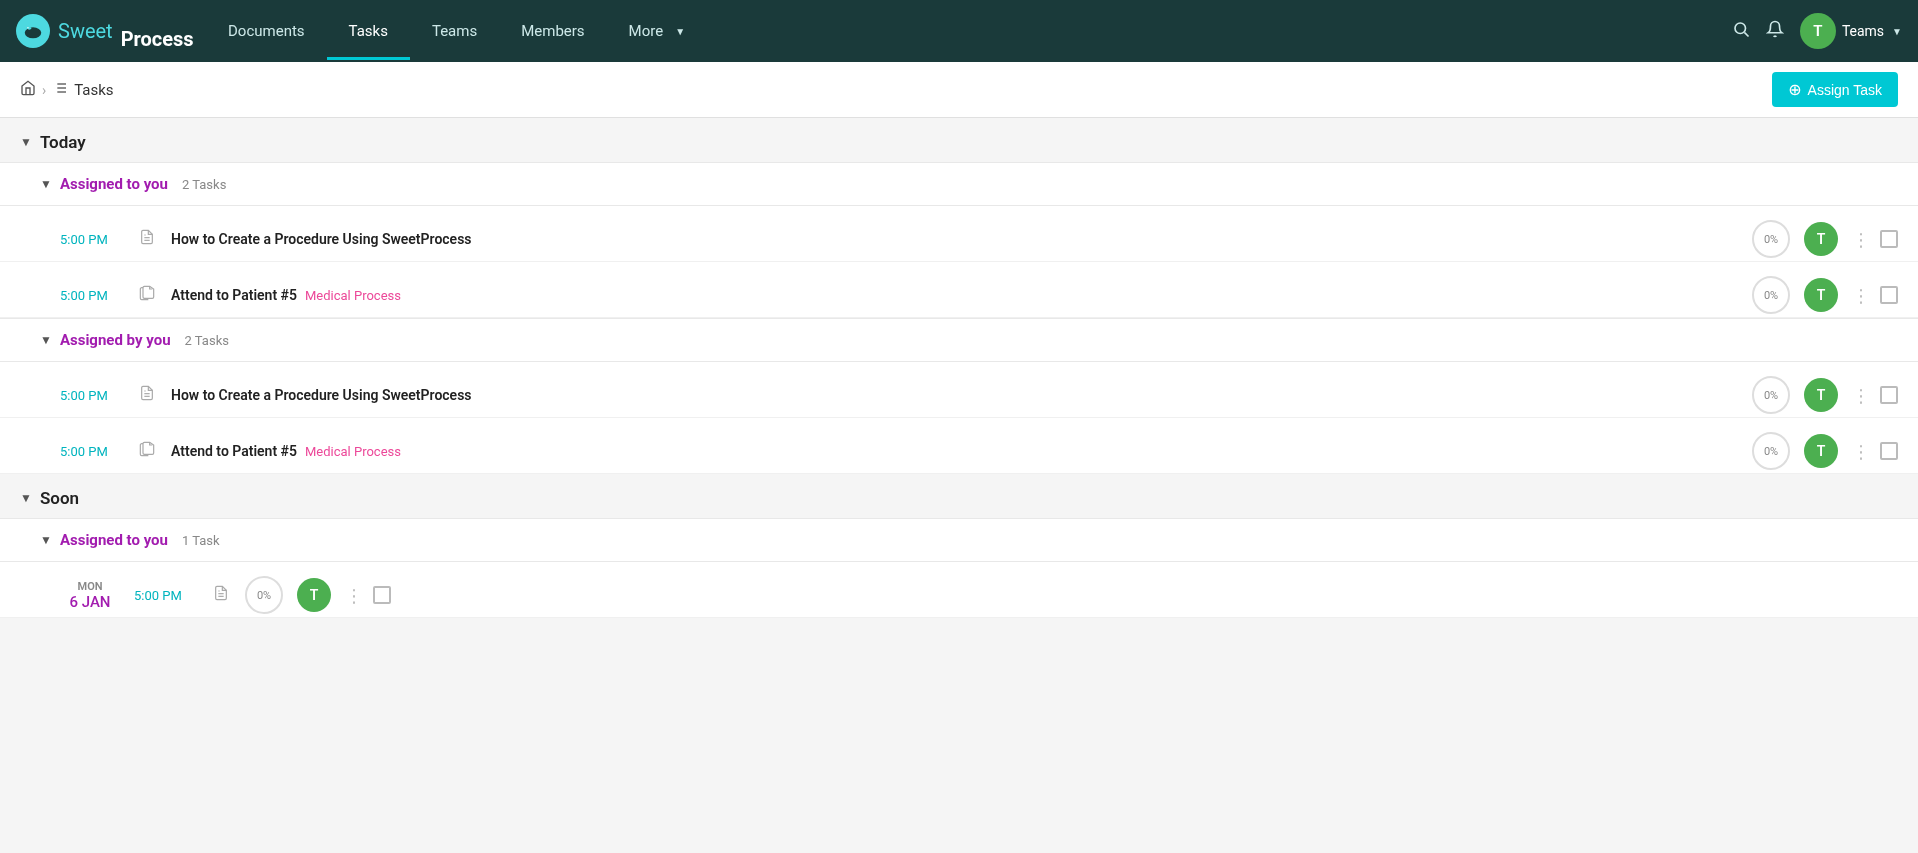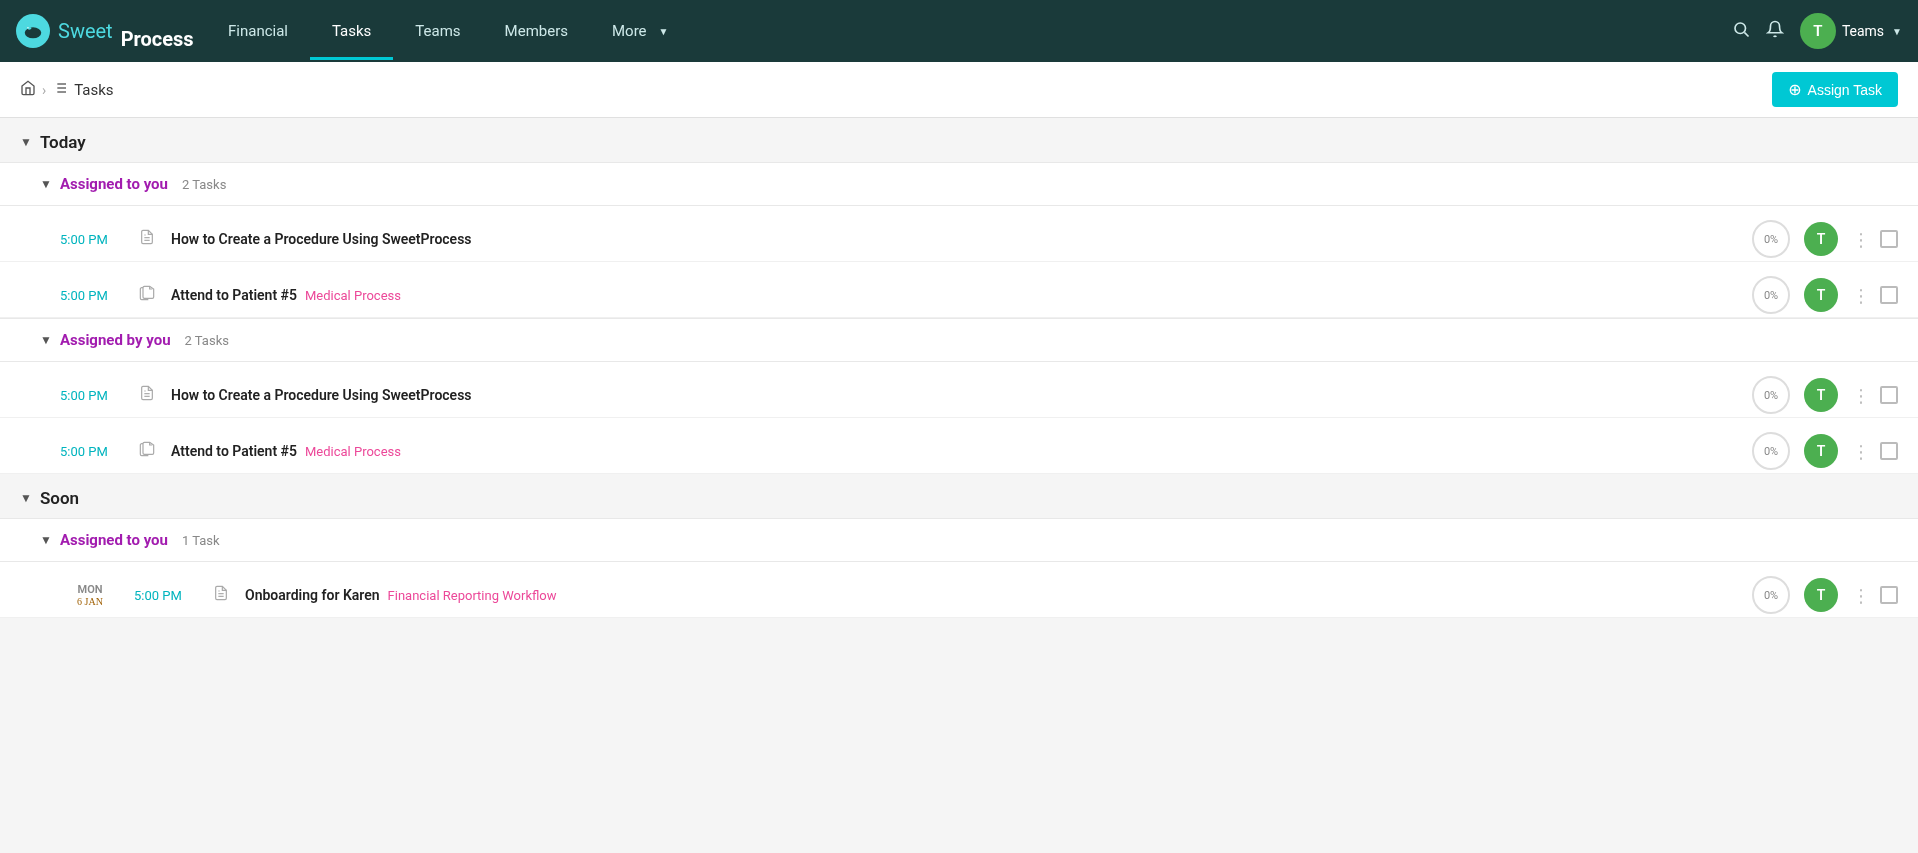--- a/index.html
+++ b/index.html
@@ -146,21 +146,21 @@
     .task-time {
       color: #00b4be;
       font-size: 13px;
       min-width: 65px;
     }
     .task-date-block {
       text-align: center;
       min-width: 60px;
     }
     .task-date-day { font-size: 11px; color: #888; font-weight: 600; text-transform: uppercase; }
-    .task-date-num { font-size: 10px; color: #a16207; font-weight: 500; font-family: Liberation Serif, serif; }
+    .task-date-num { font-size: 15px; color: #a21caf; font-weight: 500; }
     .task-icon {
       color: #aaa; font-size: 16px; min-width: 18px;
     }
     .task-name {
       font-size: 14px;
       font-weight: 600;
       color: #222;
       flex: 1;
     }
     .task-process {
@@ -204,21 +204,21 @@
         <path d="M3 10 Q6 4 12 6 Q18 4 21 10" stroke="#4dd9e0" stroke-width="2.5" fill="none"></path>
         <ellipse cx="8" cy="9" rx="2" ry="1.5" fill="#4dd9e0"></ellipse>
         <circle cx="6.5" cy="8.5" r="0.8" fill="white"></circle>
       </svg>
     </div>
     <span style="color:#4dd9e0; font-weight:400;">Sweet</span>
       <span style="color:white; font-weight:700;margin-top:16px;">Process</span>
   </div>
 
   <div class="nav-items">
-    <a class="nav-item">Financial</a>
+    <a class="nav-item">Documents</a>
     <a class="nav-item active">Tasks</a>
     <a class="nav-item">Teams</a>
     <a class="nav-item">Members</a>
     <a class="nav-item nav-item-more">
       <span>More</span>
       <span style="font-size:10px;">▼</span>
     </a>
   </div>
 
   <div class="nav-right">
@@ -377,23 +377,20 @@
           <div class="task-date-num">6 JAN</div>
         </div>
         <span class="task-time">5:00 PM</span>
         <span class="task-icon"><svg width="16" height="16" viewBox="0 0 24 24" fill="none" stroke="#aaa" stroke-width="1.8">
     <path d="M14 2H6a2 2 0 0 0-2 2v16a2 2 0 0 0 2 2h12a2 2 0 0 0 2-2V8z"></path>
     <polyline points="14 2 14 8 20 8"></polyline>
     <line x1="16" y1="13" x2="8" y2="13"></line>
     <line x1="16" y1="17" x2="8" y2="17"></line>
     <polyline points="10 9 9 9 8 9"></polyline>
   </svg></span>
-        <span class="task-name">
-          Onboarding for Karen<span class="task-process">Financial Reporting Workflow</span>
-        </span>
         <div class="task-progress">0%</div>
         <div class="task-avatar">T</div>
         <div class="task-actions">
           <span class="task-menu-icon">⋮</span>
           <div class="task-checkbox"></div>
         </div>
       </div>
   </div>
 
 </body></html>

